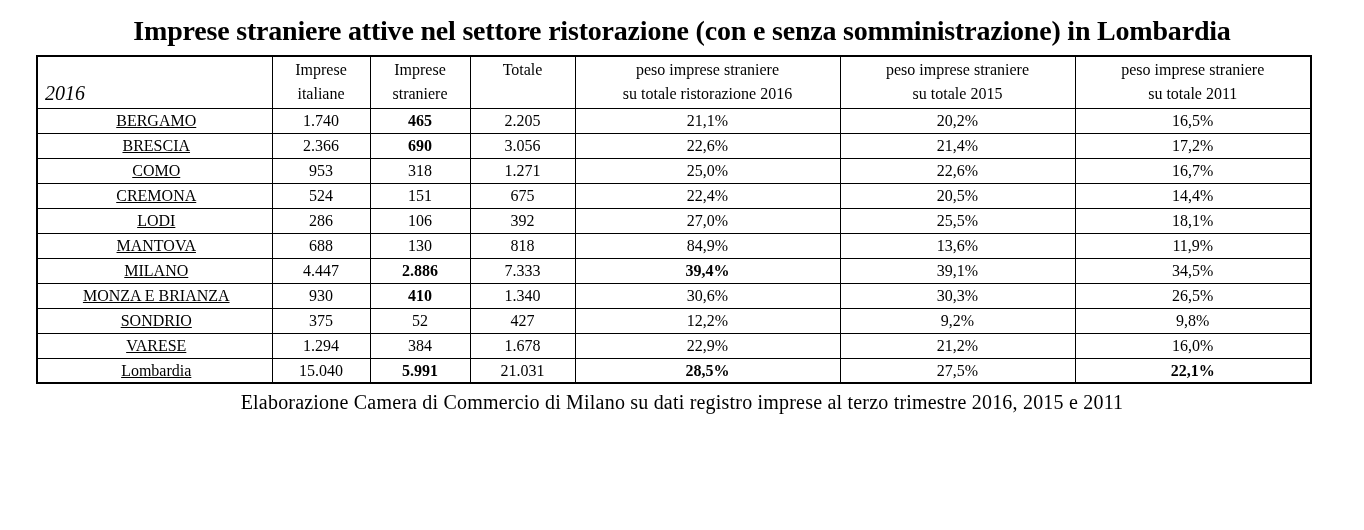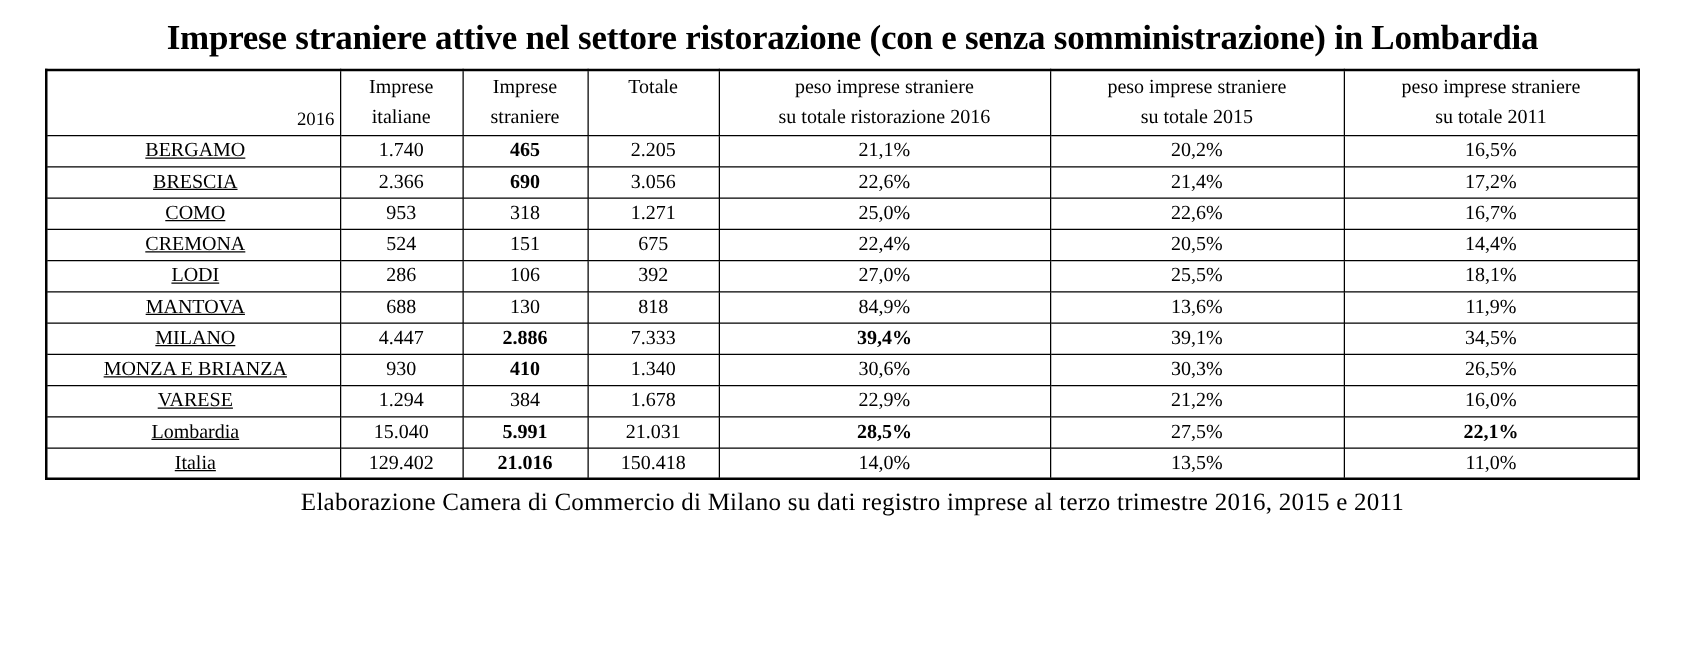--- a/index.html
+++ b/index.html
@@ -41,24 +41,25 @@
     font-weight: normal;
     font-size: 16px;
     text-align: center;
     vertical-align: top;
     white-space: pre-line;
     line-height: 1.5;
     padding: 1px 2px 0 2px;
   }
   th.corner {
     font-weight: normal;
-    font-size: 15px;
-    text-align: right;
+    font-size: 20px;
+    text-align: left;
     vertical-align: bottom;
     padding: 0 4px 3px 7px;
+    font-style: italic;
   }
   td.label-cell {
     font-size: 16px;
     text-align: center;
     padding: 0 4px 0 7px;
     white-space: nowrap;
     text-decoration: underline;
   }
   td.num-cell {
     font-size: 16px;
@@ -173,44 +174,44 @@
         <tr>
           <td class="label-cell">MONZA E BRIANZA</td>
           <td class="num-cell">930</td>
           <td class="num-cell bold">410</td>
           <td class="num-cell">1.340</td>
           <td class="num-cell">30,6%</td>
           <td class="num-cell">30,3%</td>
           <td class="num-cell">26,5%</td>
         </tr>
         <tr>
+          <td class="label-cell">SONDRIO</td>
+          <td class="num-cell">375</td>
+          <td class="num-cell">52</td>
+          <td class="num-cell">427</td>
+          <td class="num-cell">12,2%</td>
+          <td class="num-cell">9,2%</td>
+          <td class="num-cell">9,8%</td>
+        </tr>
+        <tr>
           <td class="label-cell">VARESE</td>
           <td class="num-cell">1.294</td>
           <td class="num-cell">384</td>
           <td class="num-cell">1.678</td>
           <td class="num-cell">22,9%</td>
           <td class="num-cell">21,2%</td>
           <td class="num-cell">16,0%</td>
         </tr>
         <tr>
           <td class="label-cell">Lombardia</td>
           <td class="num-cell">15.040</td>
           <td class="num-cell bold">5.991</td>
           <td class="num-cell">21.031</td>
           <td class="num-cell bold">28,5%</td>
           <td class="num-cell">27,5%</td>
           <td class="num-cell bold">22,1%</td>
         </tr>
-        <tr>
-          <td class="label-cell">Italia</td>
-          <td class="num-cell">129.402</td>
-          <td class="num-cell bold">21.016</td>
-          <td class="num-cell">150.418</td>
-          <td class="num-cell">14,0%</td>
-          <td class="num-cell">13,5%</td>
-          <td class="num-cell">11,0%</td>
-        </tr>
       </tbody>
   </table>
 
   <div class="source">Elaborazione Camera di Commercio di Milano su dati registro imprese al terzo trimestre 2016, 2015 e 2011</div>
 
 </div>
 
 </body></html>

